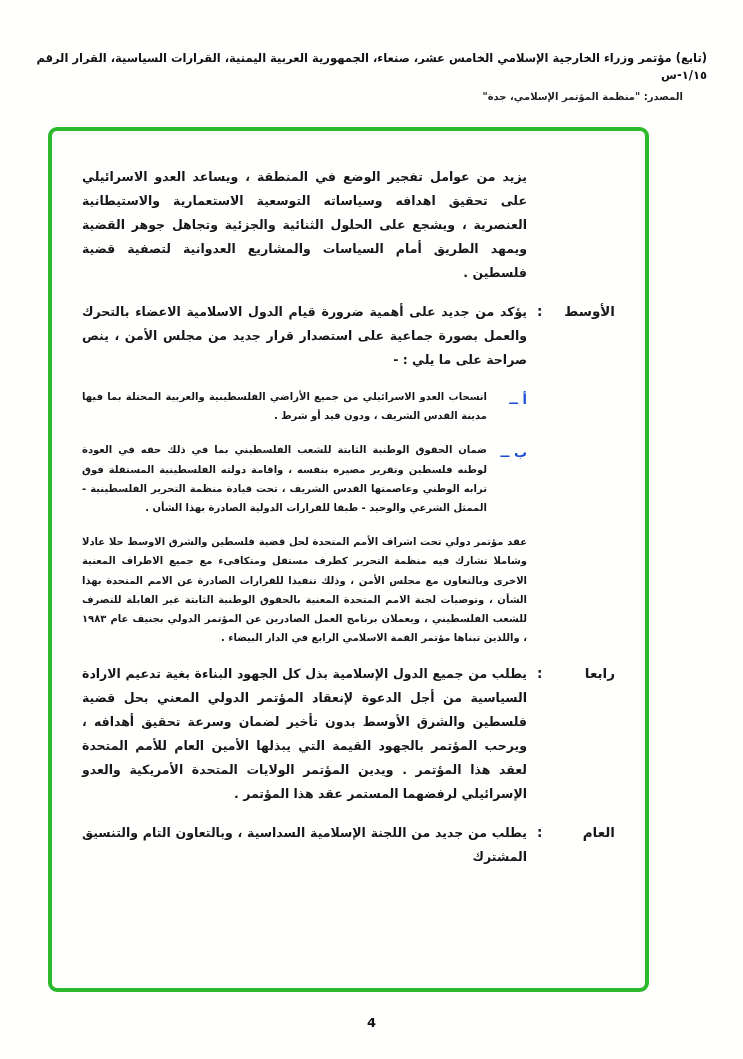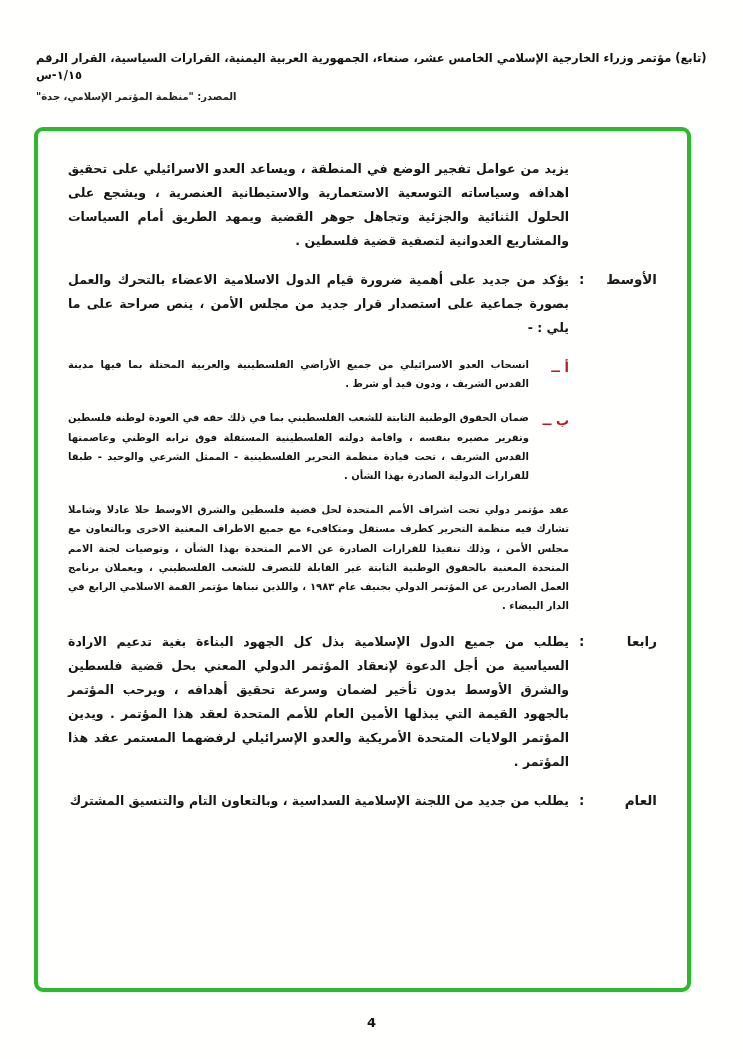--- a/index.html
+++ b/index.html
@@ -16,46 +16,46 @@
     inset: 0;
     background: #fffffd;
     color: #121212;
   }
   
   .doc-header {
     position: absolute;
     top: 50px;
     right: 36px;
     left: 36px;
-    text-align: left;
+    text-align: right;
   }
   .doc-header .line1 {
     font-size: 11.5px;
     font-weight: bold;
     color: #111;
     line-height: 1.5;
   }
   .doc-header .line2 {
     font-size: 10px;
     font-weight: bold;
     color: #222;
     margin-top: 6px;
     padding-left: 0;
     padding-right: 24px;
   }
   
   .content-box {
     position: absolute;
     top: 127px;
-    left: 34px;
-    width: 657px;
+    left: 48px;
+    width: 601px;
     height: 865px;
     border: 4px solid #2db92d;
     border-radius: 9px;
-    padding: 26px 30px 18px 30px;
+    padding: 34px 30px 18px 30px;
     overflow: hidden;
     background: #fffffd;
   }
   .block {
     display: flex;
     direction: rtl;
     margin-bottom: 15px;
   }
   .block.section-start { margin-top: 4px; }
   .side {
@@ -81,21 +81,21 @@
   .item {
     display: flex;
     direction: rtl;
   }
   .item .letter {
     flex: 0 0 40px;
     width: 40px;
     font-weight: bold;
     font-size: 13px;
     padding-top: 1px;
-    color: #b91c1c;
+    color: #1d4ed8;
     white-space: nowrap;
   }
   .item .itext {
     flex: 1;
     font-size: 10px;
     font-weight: bold;
     line-height: 1.92;
     text-align: justify;
     color: #161616;
   }

